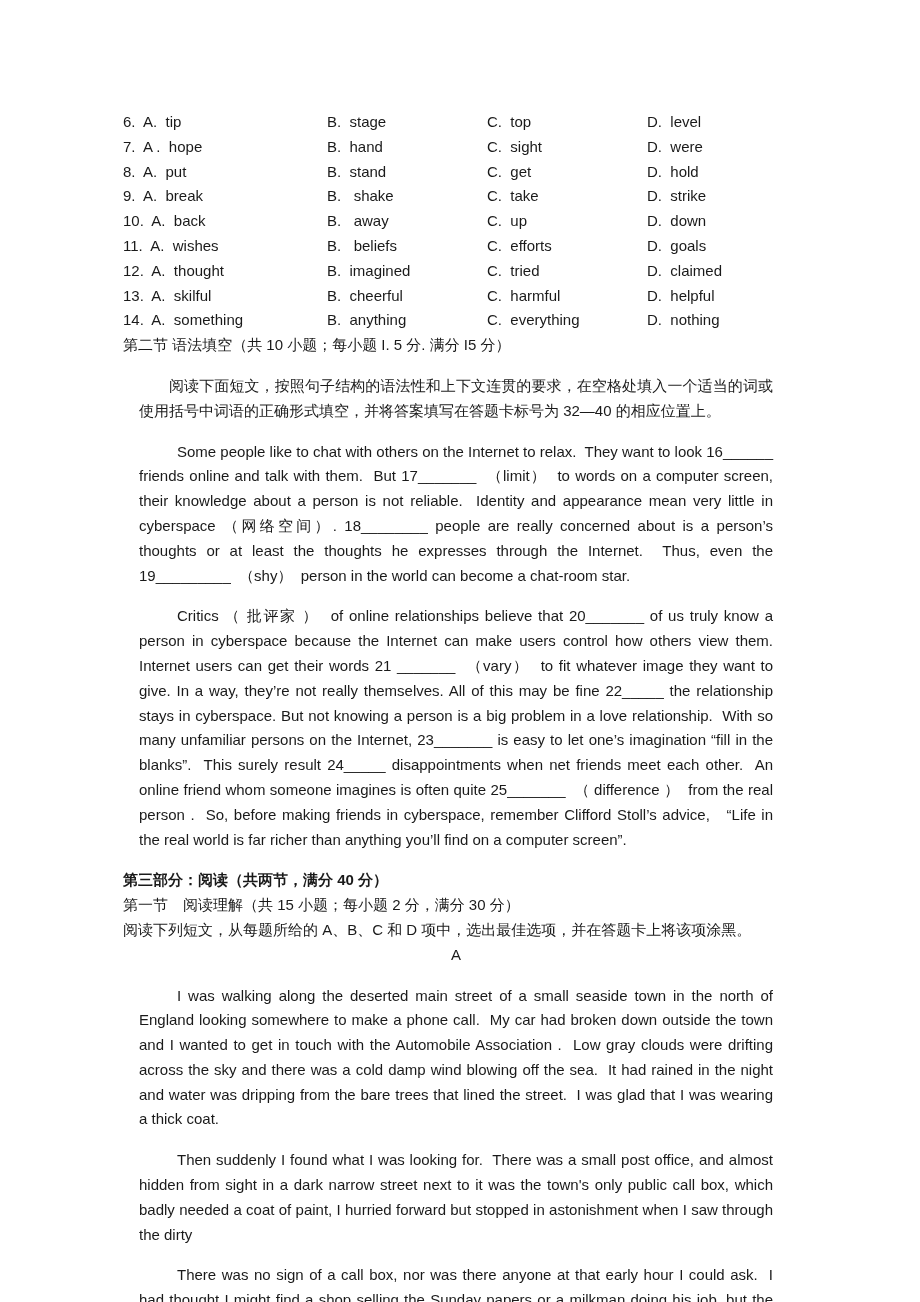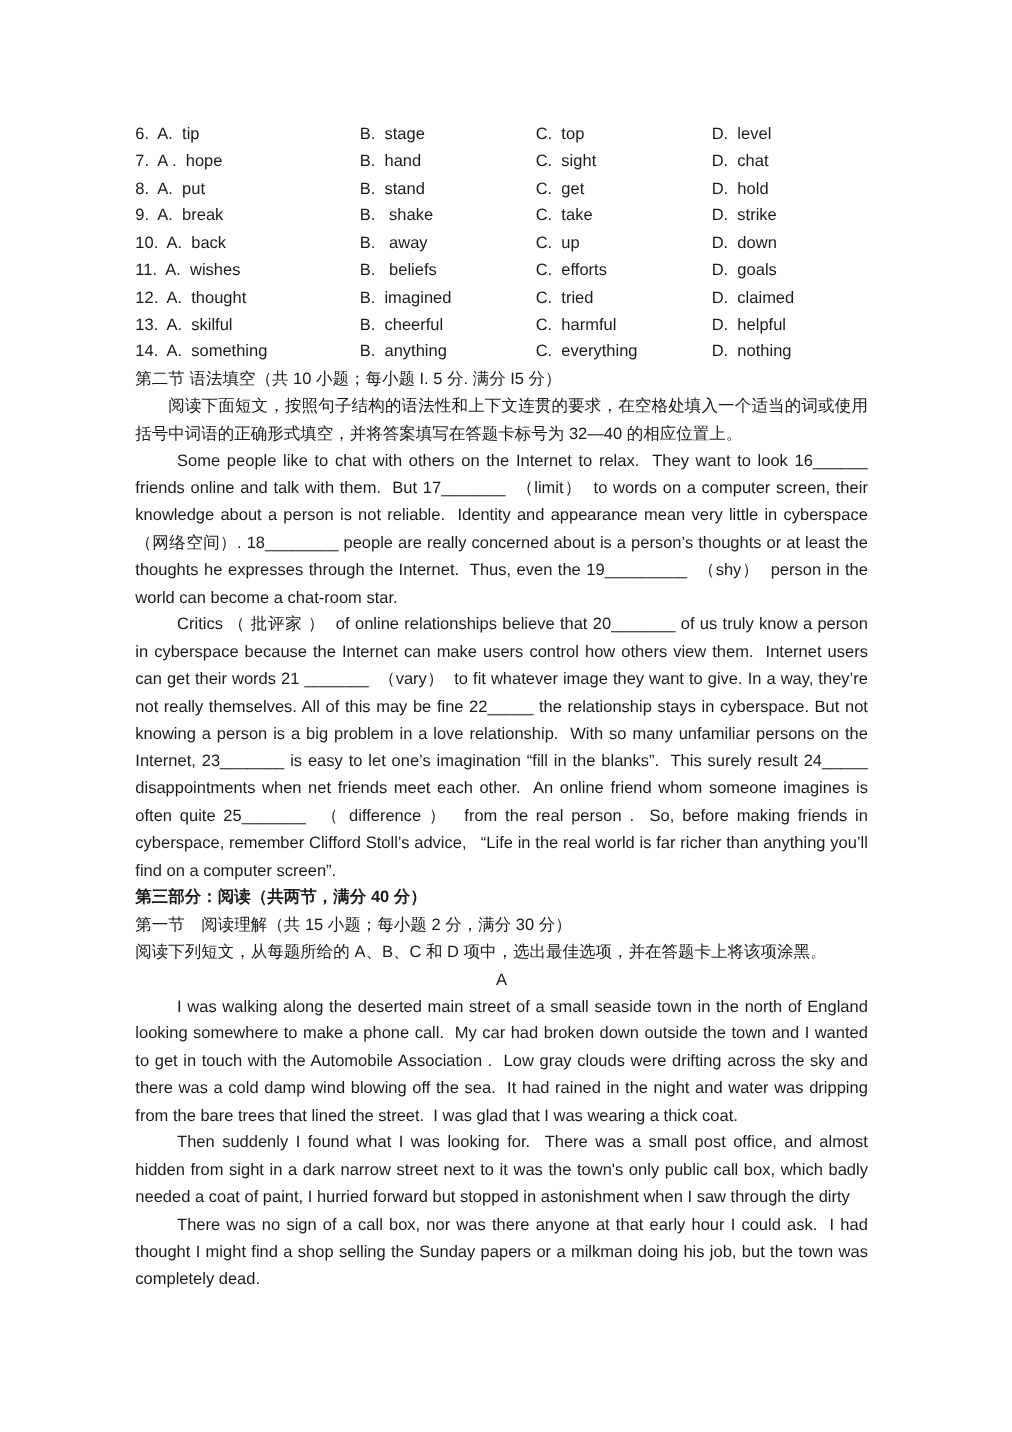--- a/index.html
+++ b/index.html
@@ -37,21 +37,21 @@
   }
   .option-cell {
     white-space: pre;
     overflow: hidden;
   }
   
   .line { white-space: pre-wrap; }
   .part-heading { font-weight: bold; }
   
   p.para {
-    margin: 0;
+    margin: 16px;
     text-align: justify;
     white-space: pre-wrap;
     text-indent: 38px;
   }
   p.cn-para {
     text-indent: 30px;
   }
   .passage-label {
     text-align: center;
     white-space: pre;
@@ -67,21 +67,21 @@
         <div class="option-row">
           <span class="option-cell">6.  A.  tip</span>
           <span class="option-cell">B.  stage</span>
           <span class="option-cell">C.  top</span>
           <span class="option-cell">D.  level</span>
         </div>
         <div class="option-row">
           <span class="option-cell">7.  A .  hope</span>
           <span class="option-cell">B.  hand</span>
           <span class="option-cell">C.  sight</span>
-          <span class="option-cell">D.  chat</span>
+          <span class="option-cell">D.  were</span>
         </div>
         <div class="option-row">
           <span class="option-cell">8.  A.  put</span>
           <span class="option-cell">B.  stand</span>
           <span class="option-cell">C.  get</span>
           <span class="option-cell">D.  hold</span>
         </div>
         <div class="option-row">
           <span class="option-cell">9.  A.  break</span>
           <span class="option-cell">B.   shake</span>

